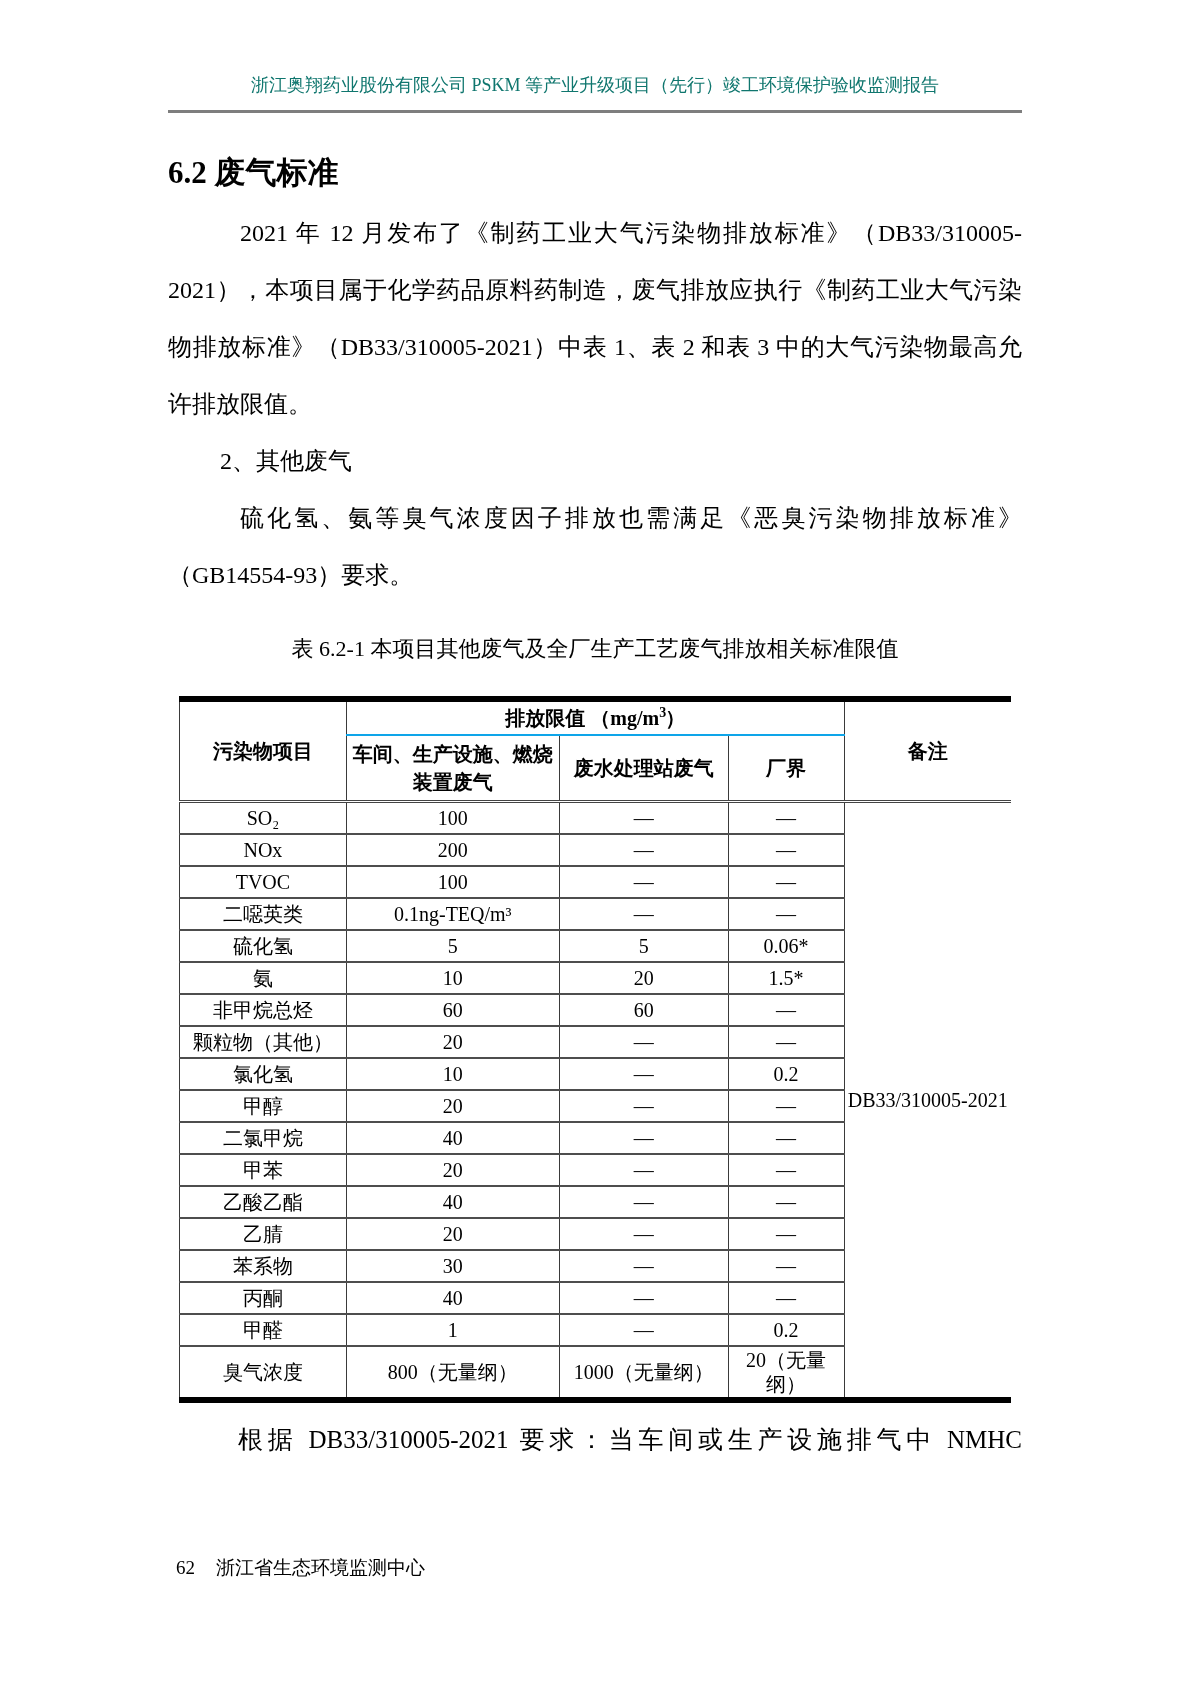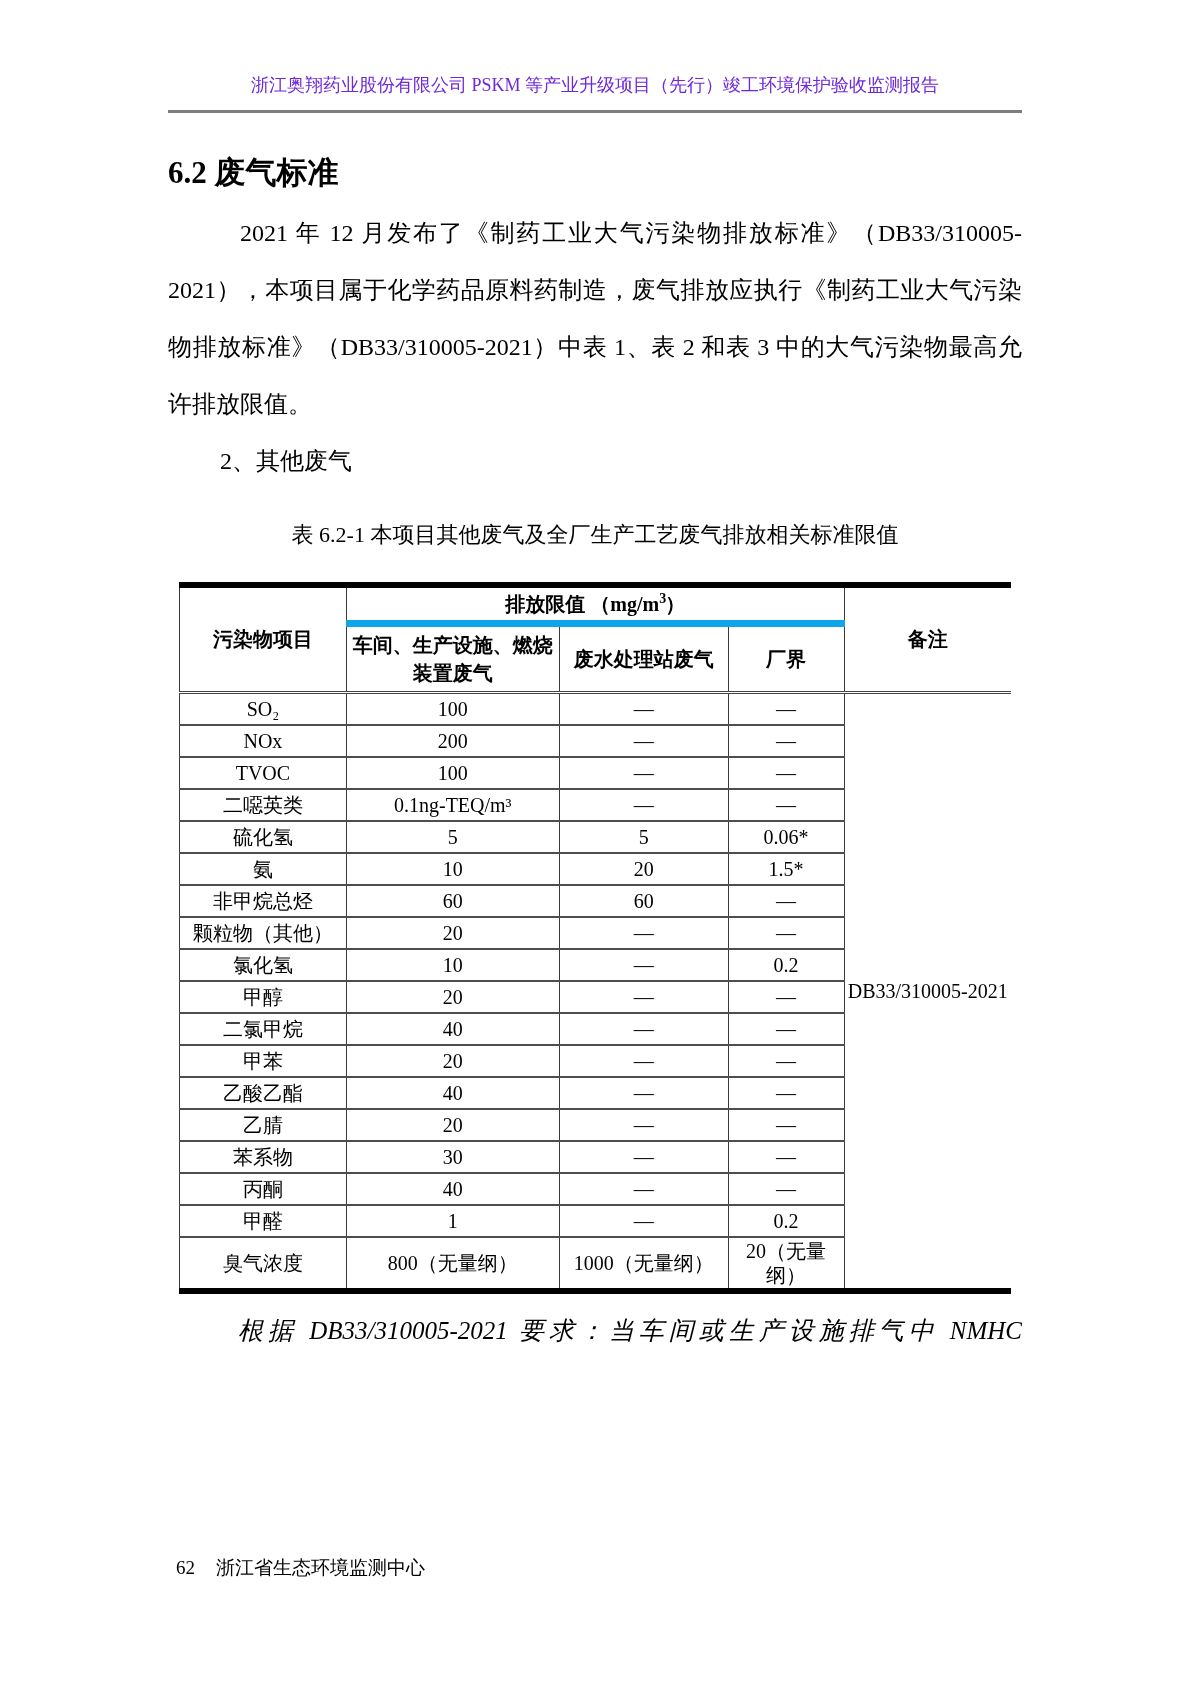--- a/index.html
+++ b/index.html
@@ -6,21 +6,21 @@
   body {
     width: 1190px; height: 1683px;
     background: #ffffff;
     color: #000;
     font-family: "Liberation Serif", "DejaVu Serif", serif;
     overflow: hidden;
     position: relative;
   }
   .page { box-sizing: border-box; width: 1190px; height: 1683px; padding: 0 168px; position: relative; }
 
-  .doc-header { padding-top: 74px; text-align: center; font-size: 18px; line-height: 22px; color: #6d28d9; }
+  .doc-header { padding-top: 74px; text-align: center; font-size: 18px; line-height: 22px; color: #0f766e; }
   .header-rule { margin-top: 14px; border-bottom: 3px solid #7e7e7e; }
 
   .section-heading { margin: 42px 0 6px 0; font-size: 31px; line-height: 36px; font-weight: bold; }
 
   .body-text { margin-top: 14px; }
   .body-text p { margin: 0; font-size: 24px; line-height: 57px; text-align: justify; }
   p.indent-list { text-indent: 52px; }
   p.indent-body { text-indent: 72px; }
 
   .table-title { margin-top: 30px; font-size: 22px; line-height: 30px; font-weight: normal; text-align: center; }
@@ -36,31 +36,31 @@
   table.std th, table.std td {
     border-left: 1px solid #3a3a3a;
     border-right: 1px solid #3a3a3a;
     font-weight: normal;
     text-align: center;
     vertical-align: middle;
     padding: 1px 3px;
   }
   table.std .no-r { border-right: none; }
   tr.h1 th { height: 30px; font-weight: bold; }
-  tr.h1 th.limits { border-bottom: 7px solid #0ea5e9; }
+  tr.h1 th.limits { border-bottom: 2px solid #0ea5e9; }
   tr.h2 th { height: 62px; font-weight: bold; line-height: 28px; }
   tbody td { height: 28px; border-top: 2px solid #4d4d4d; }
   tbody tr.first td { border-top: 3px double #444; text-align: center; }
   tbody tr.tall td { height: 44px; line-height: 24px; }
   td.remark-cell { font-size: 20px; padding: 0; }
   .sup3 { font-size: 14px; font-weight: bold; vertical-align: super; letter-spacing: -1px; }
 
   .table-note { margin-top: 10px; font-size: 19px; line-height: 22px; padding-left: 10px; }
 
-  .closing-par { margin-top: 20px; font-size: 25px; line-height: 34px; text-indent: 70px; text-align: justify; text-align-last: justify; font-style: italic; }
+  .closing-par { margin-top: 20px; font-size: 25px; line-height: 34px; text-indent: 70px; text-align: justify; text-align-last: justify; }
 
   .doc-footer {
     position: absolute; left: 168px; right: 168px; bottom: 104px;
     font-size: 19px; line-height: 22px;
     display: flex; align-items: baseline;
   }
   .doc-footer .f-left { padding-left: 48px; }
   .doc-footer .f-page { position: absolute; left: 8px; right: 0; text-align: left; }
 </style>
 </head>
@@ -69,20 +69,21 @@
 <div class="page">
 
   <div class="doc-header">浙江奥翔药业股份有限公司 PSKM 等产业升级项目（先行）竣工环境保护验收监测报告</div>
   <div class="header-rule"></div>
 
   <div class="section-heading">6.2 废气标准</div>
 
   <div class="body-text">
     <p class="indent-body">2021 年 12 月发布了《制药工业大气污染物排放标准》（DB33/310005-2021），本项目属于化学药品原料药制造，废气排放应执行《制药工业大气污染物排放标准》（DB33/310005-2021）中表 1、表 2 和表 3 中的大气污染物最高允许排放限值。</p>
     <p class="indent-list">2、其他废气</p>
+    <p class="indent-body">硫化氢、氨等臭气浓度因子排放也需满足《恶臭污染物排放标准》（GB14554-93）要求。</p>
   </div>
 
   <div class="table-title">表 6.2-1  本项目其他废气及全厂生产工艺废气排放相关标准限值</div>
 
   <table class="std">
     <colgroup>
       <col style="width:167px">
         <col style="width:213px">
         <col style="width:169px">
         <col style="width:116px">

